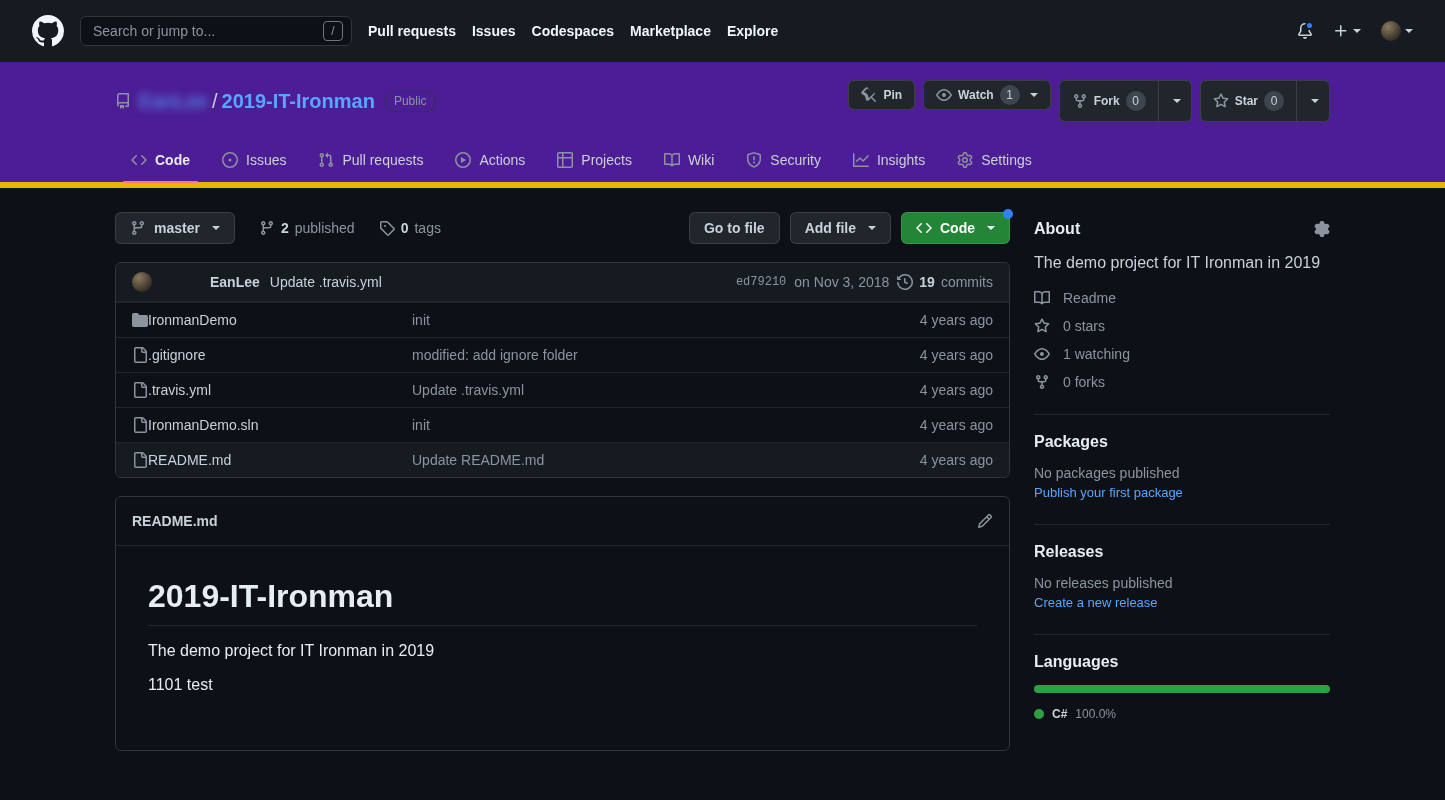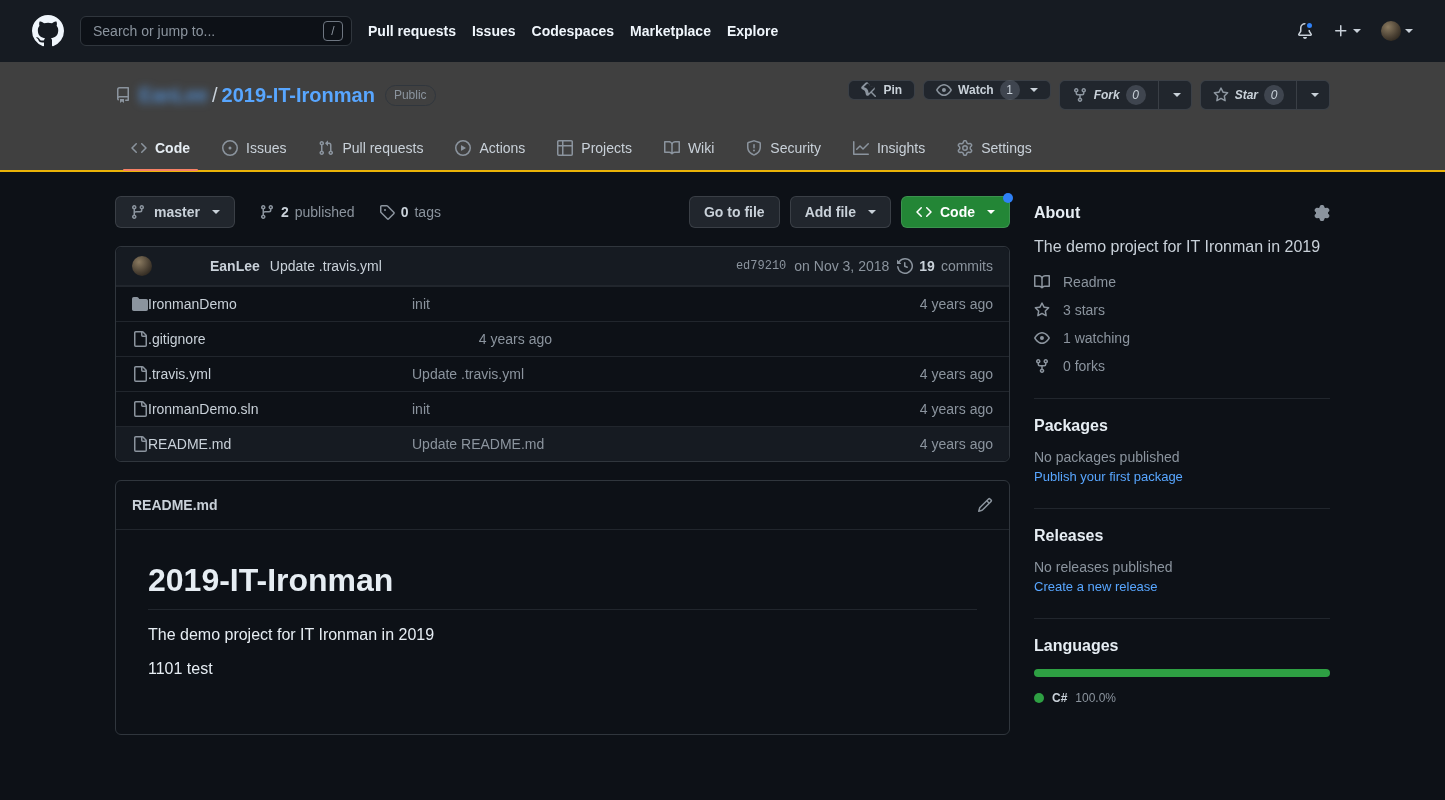--- a/index.html
+++ b/index.html
@@ -24,34 +24,34 @@
   .slash-key { width:20px; height:20px; border:1px solid #6e7681; border-radius:4px; color:#8b949e; font-size:12px; display:flex; align-items:center; justify-content:center; flex:none; }
   .topnav-links { display:flex; gap:16px; align-items:center; }
   .topnav-links a { color:#f0f6fc; font-weight:700; font-size:14px; }
   .topnav-right { margin-left:auto; display:flex; align-items:center; gap:20px; color:#c9d1d9; }
   .bell-wrap { position:relative; }
   .bell-dot { position:absolute; top:-2px; right:-1px; width:9px; height:9px; border-radius:50%; background:#2f81f7; border:2px solid #161b22; }
   .nav-dd { display:flex; align-items:center; color:#c9d1d9; }
   .avatar { width:20px; height:20px; border-radius:50%; background:radial-gradient(circle at 35% 30%, #8a7a60, #4a4033 55%, #191511); flex:none; }
 
   
-  .pagehead { background:#404040; border-bottom:2px solid #eab308; }
+  .pagehead { background:#4c1d95; border-bottom:6px solid #eab308; }
   .container { width:1215px; margin:0 auto; }
   .repo-title-row { display:flex; align-items:center; padding-top:18px; }
   .repo-title-row .book { color:#8b949e; margin-right:8px; }
   .repo-name { font-size:20px; color:#58a6ff; }
   .repo-owner { font-weight:400; filter:blur(4px); }
   .repo-sep { color:#c9d1d9; padding:0 4px; }
   .repo-strong { font-weight:700; }
   .badge-public { margin-left:10px; font-size:12px; color:#8b949e; border:1px solid #30363d; border-radius:2em; padding:1px 8px; line-height:17px; }
   .head-actions { margin-left:auto; display:flex; gap:8px; }
-  .gh-btn { display:inline-flex; align-items:center; gap:6px; height:20px; padding:0 12px; background:#21262d; border:1px solid rgba(240,246,252,0.12); border-radius:6px; color:#c9d1d9; font-size:12px; font-weight:600; cursor:pointer; font-family:inherit; }
+  .gh-btn { display:inline-flex; align-items:center; gap:6px; height:30px; padding:0 12px; background:#21262d; border:1px solid rgba(240,246,252,0.12); border-radius:6px; color:#c9d1d9; font-size:12px; font-weight:600; cursor:pointer; font-family:inherit; }
   .gh-btn svg { color:#8b949e; }
   .counter { background:rgba(110,118,129,0.4); border-radius:2em; font-size:12px; font-weight:500; min-width:20px; height:20px; padding:0 6px; display:inline-flex; align-items:center; justify-content:center; color:#c9d1d9; }
-  .split { display:inline-flex; height:30px; border:1px solid rgba(240,246,252,0.12); border-radius:6px; background:#21262d; overflow:hidden;font-style:italic; }
+  .split { display:inline-flex; height:42px; border:1px solid rgba(240,246,252,0.12); border-radius:6px; background:#21262d; overflow:hidden; }
   .split .seg { display:inline-flex; align-items:center; gap:6px; padding:0 12px; font-size:12px; font-weight:600; color:#c9d1d9; cursor:pointer; }
   .split .seg svg { color:#8b949e; }
   .split .seg.dd { border-left:1px solid rgba(240,246,252,0.12); padding:0 10px; }
 
   
   .tabs { display:flex; margin-top:20px; }
   .tab { position:relative; display:flex; align-items:center; gap:8px; padding:10px 16px 14px 16px; color:#c9d1d9; font-size:14px; }
   .tab svg { color:#8b949e; }
   .tab.active { font-weight:700; color:#e6edf3; }
   .tab.active::after { content:""; position:absolute; left:8px; right:8px; bottom:-1px; height:2px; background:#f78166; border-radius:3px; }
@@ -344,20 +344,21 @@
         <a class="cell-msg">init</a>
         <span class="cell-age">4 years ago</span>
       </div>
       <div class="file-row">
         <span class="cell-name">
           <svg width="16" height="16" viewBox="0 0 16 16" fill="currentColor">
               <path d="M2 1.75C2 .784 2.784 0 3.75 0h6.586c.464 0 .909.184 1.237.513l2.914 2.914c.329.328.513.773.513 1.237v9.586A1.75 1.75 0 0 1 13.25 16h-9.5A1.75 1.75 0 0 1 2 14.25Zm1.75-.25a.25.25 0 0 0-.25.25v12.5c0 .138.112.25.25.25h9.5a.25.25 0 0 0 .25-.25V6h-2.75A1.75 1.75 0 0 1 9 4.25V1.5Zm6.75.062V4.25c0 .138.112.25.25.25h2.688l-.011-.013-2.914-2.914-.013-.011Z"></path>
             </svg>
           <a>.gitignore</a>
         </span>
+        <a class="cell-msg">modified: add ignore folder</a>
         <span class="cell-age">4 years ago</span>
       </div>
       <div class="file-row">
         <span class="cell-name">
           <svg width="16" height="16" viewBox="0 0 16 16" fill="currentColor">
               <path d="M2 1.75C2 .784 2.784 0 3.75 0h6.586c.464 0 .909.184 1.237.513l2.914 2.914c.329.328.513.773.513 1.237v9.586A1.75 1.75 0 0 1 13.25 16h-9.5A1.75 1.75 0 0 1 2 14.25Zm1.75-.25a.25.25 0 0 0-.25.25v12.5c0 .138.112.25.25.25h9.5a.25.25 0 0 0 .25-.25V6h-2.75A1.75 1.75 0 0 1 9 4.25V1.5Zm6.75.062V4.25c0 .138.112.25.25.25h2.688l-.011-.013-2.914-2.914-.013-.011Z"></path>
             </svg>
           <a>.travis.yml</a>
         </span>
         <a class="cell-msg">Update .travis.yml</a>
@@ -413,21 +414,21 @@
         <a class="sb-item">
           <svg width="16" height="16" viewBox="0 0 16 16" fill="currentColor">
               <path d="M0 1.75A.75.75 0 0 1 .75 1h4.253c1.227 0 2.317.59 3 1.501A3.743 3.743 0 0 1 11.006 1h4.245a.75.75 0 0 1 .75.75v10.5a.75.75 0 0 1-.75.75h-4.507a2.25 2.25 0 0 0-1.591.659l-.622.621a.75.75 0 0 1-1.06 0l-.622-.621A2.25 2.25 0 0 0 5.258 13H.75a.75.75 0 0 1-.75-.75Zm7.251 10.324.004-5.073-.002-2.253A2.25 2.25 0 0 0 5.003 2.5H1.5v9h3.757a3.75 3.75 0 0 1 1.994.574ZM8.755 4.75l-.004 7.322a3.752 3.752 0 0 1 1.992-.572H14.5v-9h-3.495a2.25 2.25 0 0 0-2.25 2.25Z"></path>
             </svg>
           <span>Readme</span>
         </a>
         <a class="sb-item">
           <svg width="16" height="16" viewBox="0 0 16 16" fill="currentColor">
               <path d="M8 .25a.75.75 0 0 1 .673.418l1.882 3.815 4.21.612a.75.75 0 0 1 .416 1.279l-3.046 2.97.719 4.192a.751.751 0 0 1-1.088.791L8 12.347l-3.766 1.98a.75.75 0 0 1-1.088-.79l.72-4.194L.82 6.374a.75.75 0 0 1 .416-1.28l4.21-.611L7.327.668A.75.75 0 0 1 8 .25Zm0 2.445L6.615 5.5a.75.75 0 0 1-.564.41l-3.097.45 2.24 2.184a.75.75 0 0 1 .216.664l-.528 3.084 2.769-1.456a.75.75 0 0 1 .698 0l2.77 1.456-.53-3.084a.75.75 0 0 1 .216-.664l2.24-2.183-3.096-.45a.75.75 0 0 1-.564-.41L8 2.694Z"></path>
             </svg>
-          <span>3 stars</span>
+          <span>0 stars</span>
         </a>
         <a class="sb-item">
           <svg width="16" height="16" viewBox="0 0 16 16" fill="currentColor">
               <path d="M8 2c1.981 0 3.671.992 4.933 2.078 1.27 1.091 2.187 2.345 2.637 3.023a1.62 1.62 0 0 1 0 1.798c-.45.678-1.367 1.932-2.637 3.023C11.67 13.008 9.981 14 8 14c-1.981 0-3.671-.992-4.933-2.078C1.797 10.83.88 9.576.43 8.898a1.62 1.62 0 0 1 0-1.798c.45-.677 1.367-1.931 2.637-3.022C4.33 2.992 6.019 2 8 2ZM1.679 7.932a.12.12 0 0 0 0 .136c.411.622 1.241 1.75 2.366 2.717C5.176 11.758 6.527 12.5 8 12.5c1.473 0 2.825-.742 3.955-1.715 1.124-.967 1.954-2.096 2.366-2.717a.12.12 0 0 0 0-.136c-.412-.621-1.242-1.75-2.366-2.717C10.824 4.242 9.473 3.5 8 3.5c-1.473 0-2.825.742-3.955 1.715-1.124.967-1.954 2.096-2.366 2.717ZM8 10a2 2 0 1 1-.001-3.999A2 2 0 0 1 8 10Z"></path>
             </svg>
           <span>1 watching</span>
         </a>
         <a class="sb-item">
           <svg width="16" height="16" viewBox="0 0 16 16" fill="currentColor">
               <path d="M5 5.372v.878c0 .414.336.75.75.75h4.5a.75.75 0 0 0 .75-.75v-.878a2.25 2.25 0 1 1 1.5 0v.878a2.25 2.25 0 0 1-2.25 2.25h-1.5v2.128a2.251 2.251 0 1 1-1.5 0V8.5h-1.5A2.25 2.25 0 0 1 3.5 6.25v-.878a2.25 2.25 0 1 1 1.5 0ZM5 3.25a.75.75 0 1 0-1.5 0 .75.75 0 0 0 1.5 0Zm6.75.75a.75.75 0 1 0 0-1.5.75.75 0 0 0 0 1.5Zm-3 8.75a.75.75 0 1 0-1.5 0 .75.75 0 0 0 1.5 0Z"></path>

